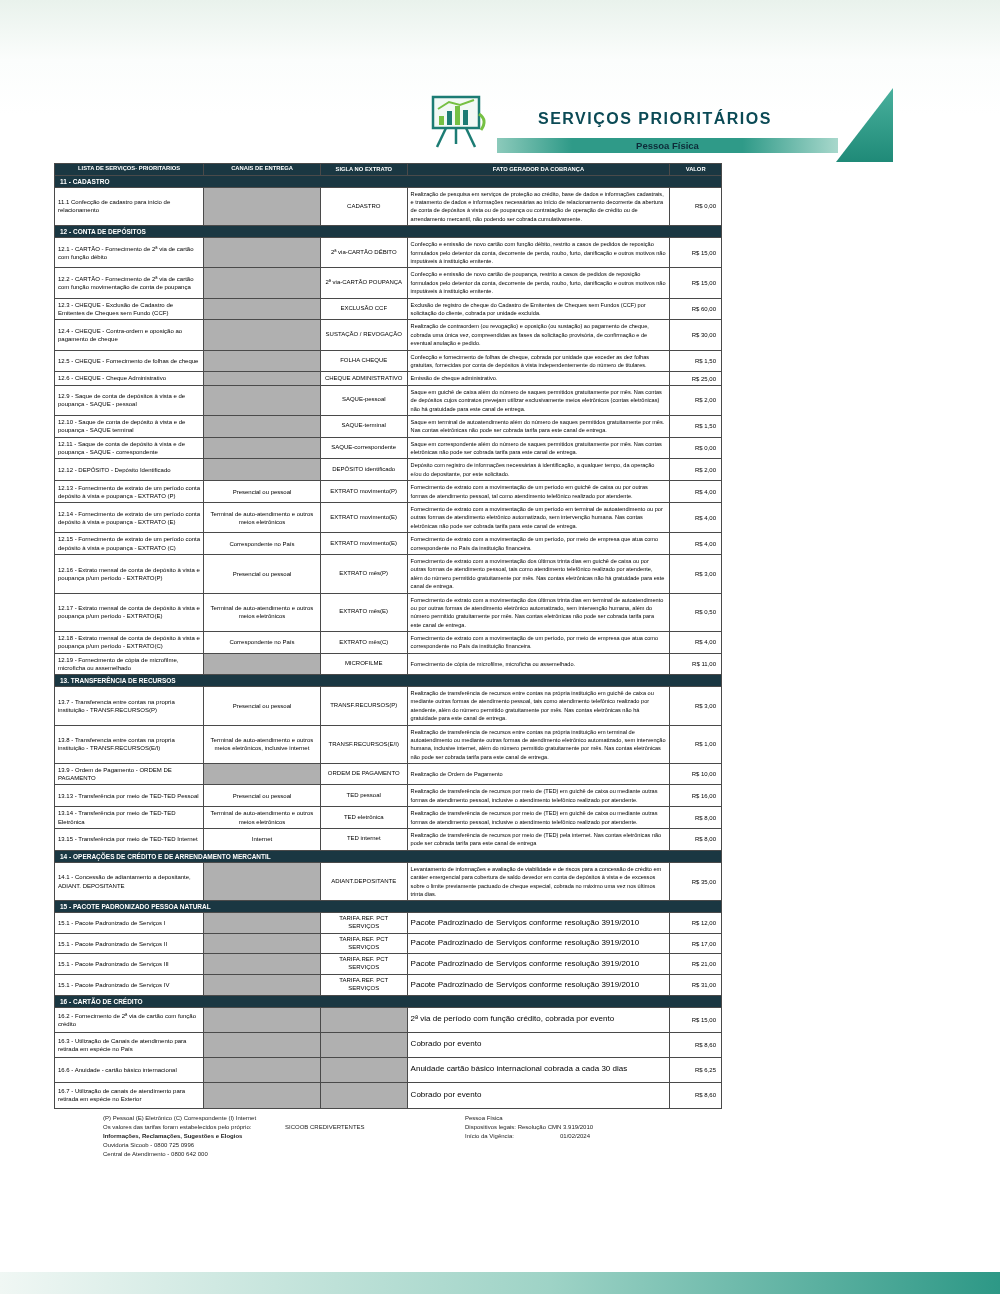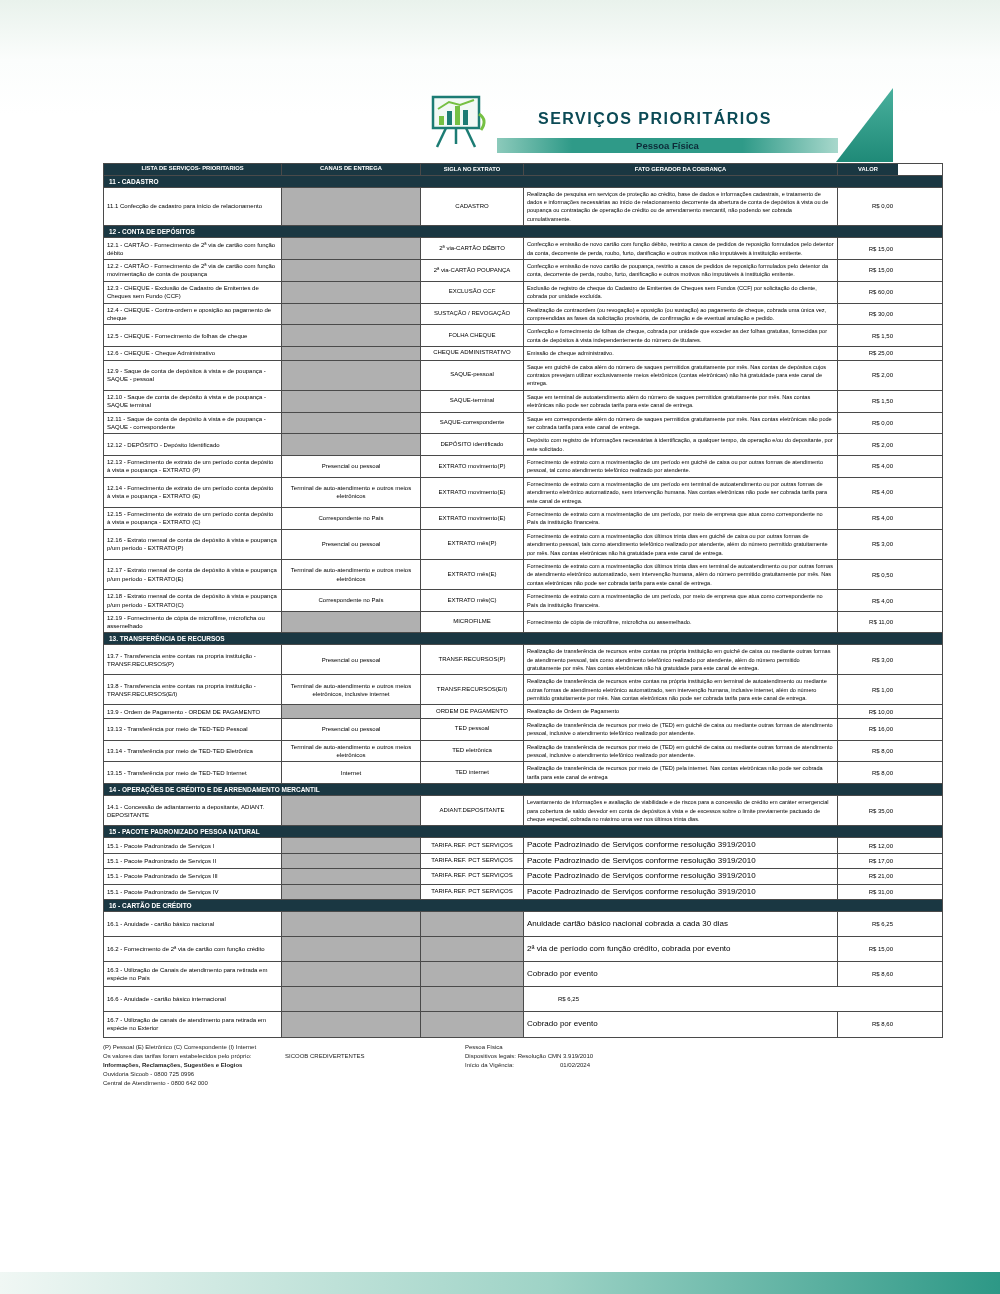--- a/index.html
+++ b/index.html
@@ -8,21 +8,21 @@
   .page{position:relative;width:1000px;height:1294px;background:linear-gradient(180deg,#e9f2ec 0%,#fbfdfc 60px,#ffffff 115px)}
   .header{position:absolute;top:0;left:0;width:100%;height:124px}
   .logo{position:absolute;left:424px;top:94px;width:72px;height:56px}
   .title{position:absolute;left:538px;top:110px;font-size:16px;font-weight:bold;letter-spacing:1.5px;color:var(--title_color,#0b4a55)}
   .subtitle-band{position:absolute;left:497px;top:138px;width:341px;height:15px;
     background:linear-gradient(90deg,#8ccabb 0%,var(--accent_teal,#2f9a88) 22%,var(--accent_teal,#2f9a88) 72%,#a8d8cc 100%);
     display:flex;align-items:center;justify-content:center;font-size:9.5px;font-weight:bold;color:#0d2b39}
   .corner{position:absolute;left:836px;top:88px;width:57px;height:74px;
     background:linear-gradient(180deg,#49b09d,#1f8a78);clip-path:polygon(100% 0,100% 100%,0 100%)}
   .tablewrap{position:relative;padding-top:163px}
-  .table{margin-left:103px;width:840px;border:1px solid var(--border_col,#4a4a4a)}
+  .table{margin-left:54px;width:668px;border:1px solid var(--border_col,#4a4a4a)}
   .trow{display:flex;border-bottom:1px solid var(--border_col,#4a4a4a);background:#fff;min-height:13px}
   .trow:last-child{border-bottom:none}
   .trow.tall{min-height:25px}
   .cell{border-right:1px solid var(--border_col,#4a4a4a);padding:2px 3px;display:flex;align-items:center}
   .cell:last-child{border-right:none}
   .c1{width:178px;font-size:6px;line-height:1.35}
   .c2{width:139px;font-size:6px;line-height:1.35;justify-content:center;text-align:center}
   .c3{width:103px;font-size:6px;line-height:1.3;justify-content:center;text-align:center}
   .c4{width:314px;font-size:5.6px;line-height:1.5}
   .c4.large{font-size:8px;line-height:1.3}
@@ -278,44 +278,38 @@
         </div>
         <div class="trow">
           <div class="cell c1">15.1 - Pacote Padronizado de Serviços IV</div>
           <div class="cell c2 gray"></div>
           <div class="cell c3">TARIFA.REF. PCT SERVIÇOS</div>
           <div class="cell c4 large">Pacote Padrozinado de Serviços conforme resolução 3919/2010</div>
           <div class="cell c5">R$ 31,00</div>
         </div>
         <div class="section-bar">16 - CARTÃO DE CRÉDITO</div>
         <div class="trow tall">
-          <div class="cell c1">16.1 - Anuidade - cartão básico nacional</div>
-          <div class="cell c2 gray"></div>
-          <div class="cell c3 gray"></div>
-          <div class="cell c4 large">Anuidade cartão básico nacional cobrada a cada 30 dias</div>
-          <div class="cell c5">R$ 6,25</div>
-        </div>
-        <div class="trow tall">
           <div class="cell c1">16.2 - Fornecimento de 2ª via de cartão com função crédito</div>
           <div class="cell c2 gray"></div>
           <div class="cell c3 gray"></div>
           <div class="cell c4 large">2ª via de período com função crédito, cobrada por evento</div>
           <div class="cell c5">R$ 15,00</div>
         </div>
         <div class="trow tall">
           <div class="cell c1">16.3 - Utilização de Canais de atendimento para retirada em espécie no País</div>
           <div class="cell c2 gray"></div>
           <div class="cell c3 gray"></div>
           <div class="cell c4 large">Cobrado por evento</div>
           <div class="cell c5">R$ 8,60</div>
         </div>
         <div class="trow tall">
           <div class="cell c1">16.6 - Anuidade - cartão básico internacional</div>
           <div class="cell c2 gray"></div>
           <div class="cell c3 gray"></div>
+          <div class="cell c4 large">Anuidade cartão básico internacional cobrada a cada 30 dias</div>
           <div class="cell c5">R$ 6,25</div>
         </div>
         <div class="trow tall">
           <div class="cell c1">16.7 - Utilização de canais de atendimento para retirada em espécie no Exterior</div>
           <div class="cell c2 gray"></div>
           <div class="cell c3 gray"></div>
           <div class="cell c4 large">Cobrado por evento</div>
           <div class="cell c5">R$ 8,60</div>
         </div>
       </div>

